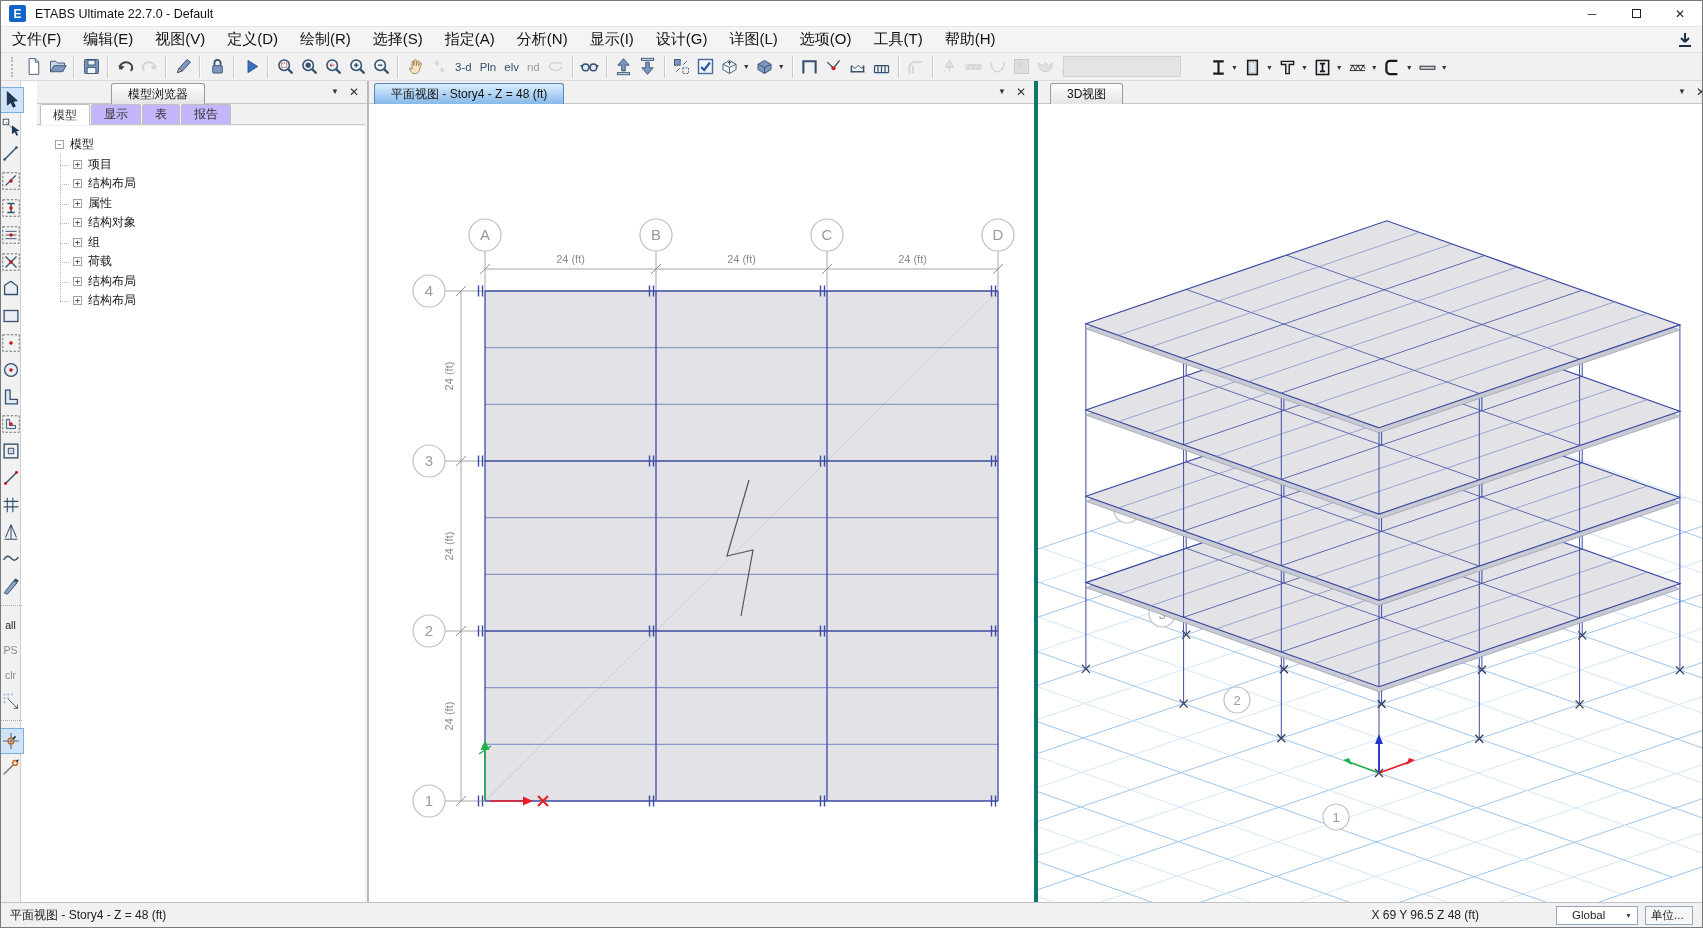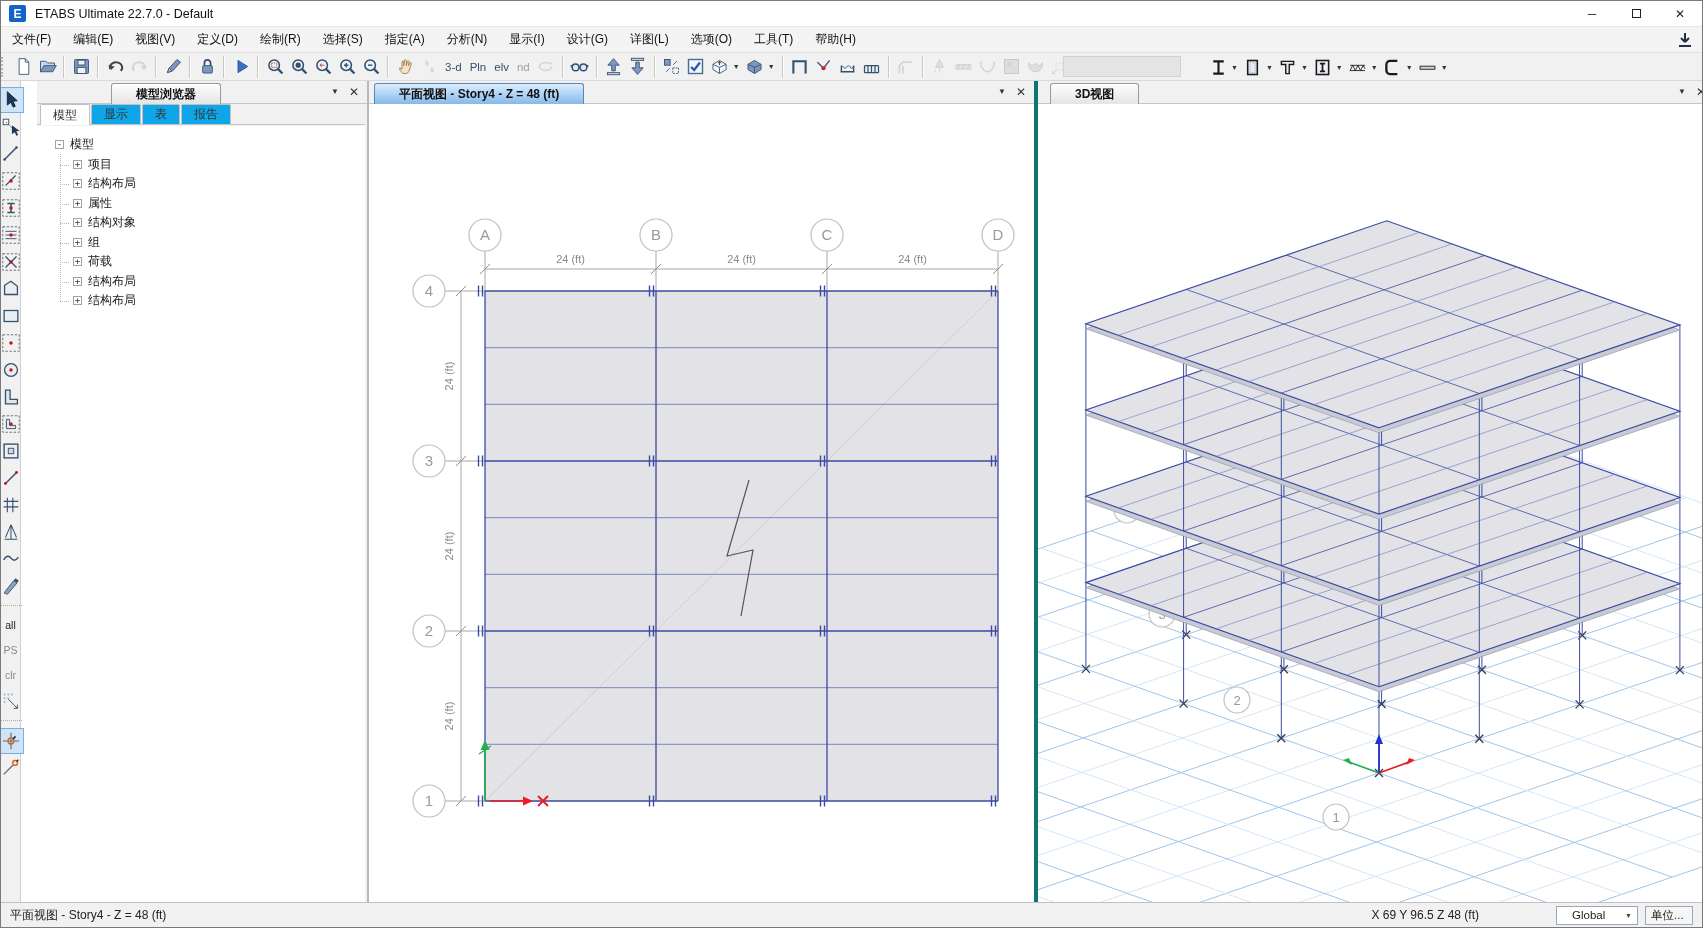--- a/index.html
+++ b/index.html
@@ -10,25 +10,25 @@
   
   #titlebar{position:absolute;left:0;top:0;right:0;height:26px;background:#fff;border-bottom:1px solid #e6e6e6;display:flex;align-items:center;}
   #logo{width:17px;height:17px;background:#1264c8;color:#fff;font-weight:bold;font-size:12px;display:flex;align-items:center;justify-content:center;margin-left:8px;border-radius:2px;flex:none;}
   #title{margin-left:9px;font-size:12.5px;color:#111;white-space:nowrap;}
   #wbtns{margin-left:auto;display:flex;height:100%;}
   .wbtn{width:44px;display:flex;align-items:center;justify-content:center;font-size:12px;color:#222;}
   .wbtn .maxsq{width:9px;height:9px;border:1px solid #222;display:block;}
 
   
   #menubar{position:absolute;top:26px;left:0;right:0;height:26px;background:#f4f4f4;display:flex;align-items:center;border-bottom:1px solid #e2e2e2;}
-  .mitem{padding:0 11px;font-size:12px;color:#111;height:100%;display:flex;align-items:center;white-space:nowrap;}
+  .mitem{padding:0 11px;font-size:15px;color:#111;height:100%;display:flex;align-items:center;white-space:nowrap;}
   #dlicon{position:absolute;top:29px;right:7px;width:20px;height:20px;}
 
   
-  #toolbar{position:absolute;top:52px;left:0;right:0;height:28px;background:#f1f1f1;border-bottom:1px solid #d9d9d9;display:flex;align-items:center;}
+  #toolbar{position:absolute;top:52px;left:0;right:0;height:28px;background:#f1f1f1;border-bottom:1px solid #d9d9d9;display:flex;align-items:center;padding-left:10px;}
   .ticon{width:24px;height:24px;display:inline-flex;align-items:center;justify-content:center;flex:none;}
   .ticon svg{width:21px;height:21px;display:block;}
   .disabled{opacity:.5;filter:grayscale(1);}
   .tlabel{font-size:11.5px;color:#33506e;padding:0 4px;flex:none;white-space:nowrap;}
   .tsep{flex:none;width:0;height:22px;border-left:1px solid #c9c9c9;border-right:1px solid #fdfdfd;margin:0 4px;}
   .dd{flex:none;font-size:7px;color:#333;margin:0 3px 0 1px;}
   #tb-recess{position:absolute;left:1062px;top:3px;width:118px;height:21px;background:#e4e4e4;border:1px solid #d2d2d2;}
   #secgroup{position:absolute;left:1205px;top:2px;display:flex;align-items:center;}
   #tb-grip{flex:none;width:4px;height:20px;border-left:2px dotted #b8b8b8;margin-right:6px;}
 
@@ -36,27 +36,27 @@
   #sidebar{position:absolute;left:0;top:80px;width:20px;bottom:25px;background:#f1f1f1;border-right:1px solid #cfcfcf;display:flex;flex-direction:column;align-items:center;padding-top:5px;}
   .sicon{width:26px;height:26px;margin:0.5px 0;display:flex;align-items:center;justify-content:center;border:1px solid transparent;flex:none;}
   .sicon svg{width:22px;height:22px;display:block;}
   .sicon.active{background:#cfe4f8;border:1px solid #7ab0e0;}
   .slabel{font-size:10.5px;color:#222;height:25px;display:flex;align-items:center;flex:none;}
   .ssep{width:22px;border-top:1px dotted #aaa;margin:6px 0;flex:none;}
 
   
   #browser{position:absolute;left:36px;top:80px;width:332px;bottom:25px;background:#f1f1f1;border-right:2px solid #b9b9b9;}
   .phead{position:relative;height:23px;background:#f1f1f1;border-bottom:1px solid #c6c6c6;}
-  .ptab{position:absolute;bottom:-1px;height:21px;padding:0 24px;display:flex;align-items:center;font-size:12px;color:#111;border:1px solid #9a9a9a;border-bottom:none;border-radius:3px 3px 0 0;background:linear-gradient(#fefefe,#e4e4e4);white-space:nowrap;font-weight:bold;}
+  .ptab{position:absolute;bottom:-1px;height:21px;padding:0 16px;display:flex;align-items:center;font-size:12px;color:#111;border:1px solid #9a9a9a;border-bottom:none;border-radius:3px 3px 0 0;background:linear-gradient(#fefefe,#e4e4e4);white-space:nowrap;}
   .ptab.active{background:linear-gradient(#dbeefe,#86b9ea);border-color:#5a86b4;}
   .pctls{position:absolute;right:8px;top:3px;display:flex;gap:10px;align-items:center;height:16px;}
   .pmenu{font-size:8px;color:#333;line-height:1;}
   .pclose{font-size:12px;color:#333;line-height:1;}
   #mbtabs{position:absolute;top:23px;left:0;right:2px;display:flex;height:21px;background:#f1f1f1;border-bottom:1px solid #c6c6c6;padding-left:3px;align-items:flex-end;}
-  .mbtab{padding:0 12px;font-size:12px;height:20px;display:flex;align-items:center;border:1px solid #c0c0c0;border-bottom:none;background:#0ea5e9;color:#333;margin-right:1px;border-radius:2px 2px 0 0;}
+  .mbtab{padding:0 12px;font-size:12px;height:20px;display:flex;align-items:center;border:1px solid #c0c0c0;border-bottom:none;background:#c4b5fd;color:#333;margin-right:1px;border-radius:2px 2px 0 0;}
   .mbtab.active{background:#fff;height:21px;margin-bottom:-1px;}
   #tree{position:absolute;left:0;right:2px;top:45px;bottom:0;background:#fff;font-size:12px;color:#1a1a1a;padding-top:9px;overflow:hidden;}
   .trow{display:flex;align-items:center;height:19.5px;padding-left:18px;position:relative;}
   .trow.child{padding-left:36px;}
   .trow.child::before{content:"";position:absolute;left:23px;top:10px;width:9px;border-top:1px dotted #b5b5b5;}
   #tvline{position:absolute;left:23px;top:28px;height:147px;border-left:1px dotted #b5b5b5;}
   .texp{width:9px;height:9px;border:1px solid #98a4b2;background:#fff;font-size:9px;line-height:7px;text-align:center;margin-right:6px;color:#333;flex:none;font-family:"DejaVu Sans Mono",monospace;}
   .tlab{white-space:nowrap;}
 
   

